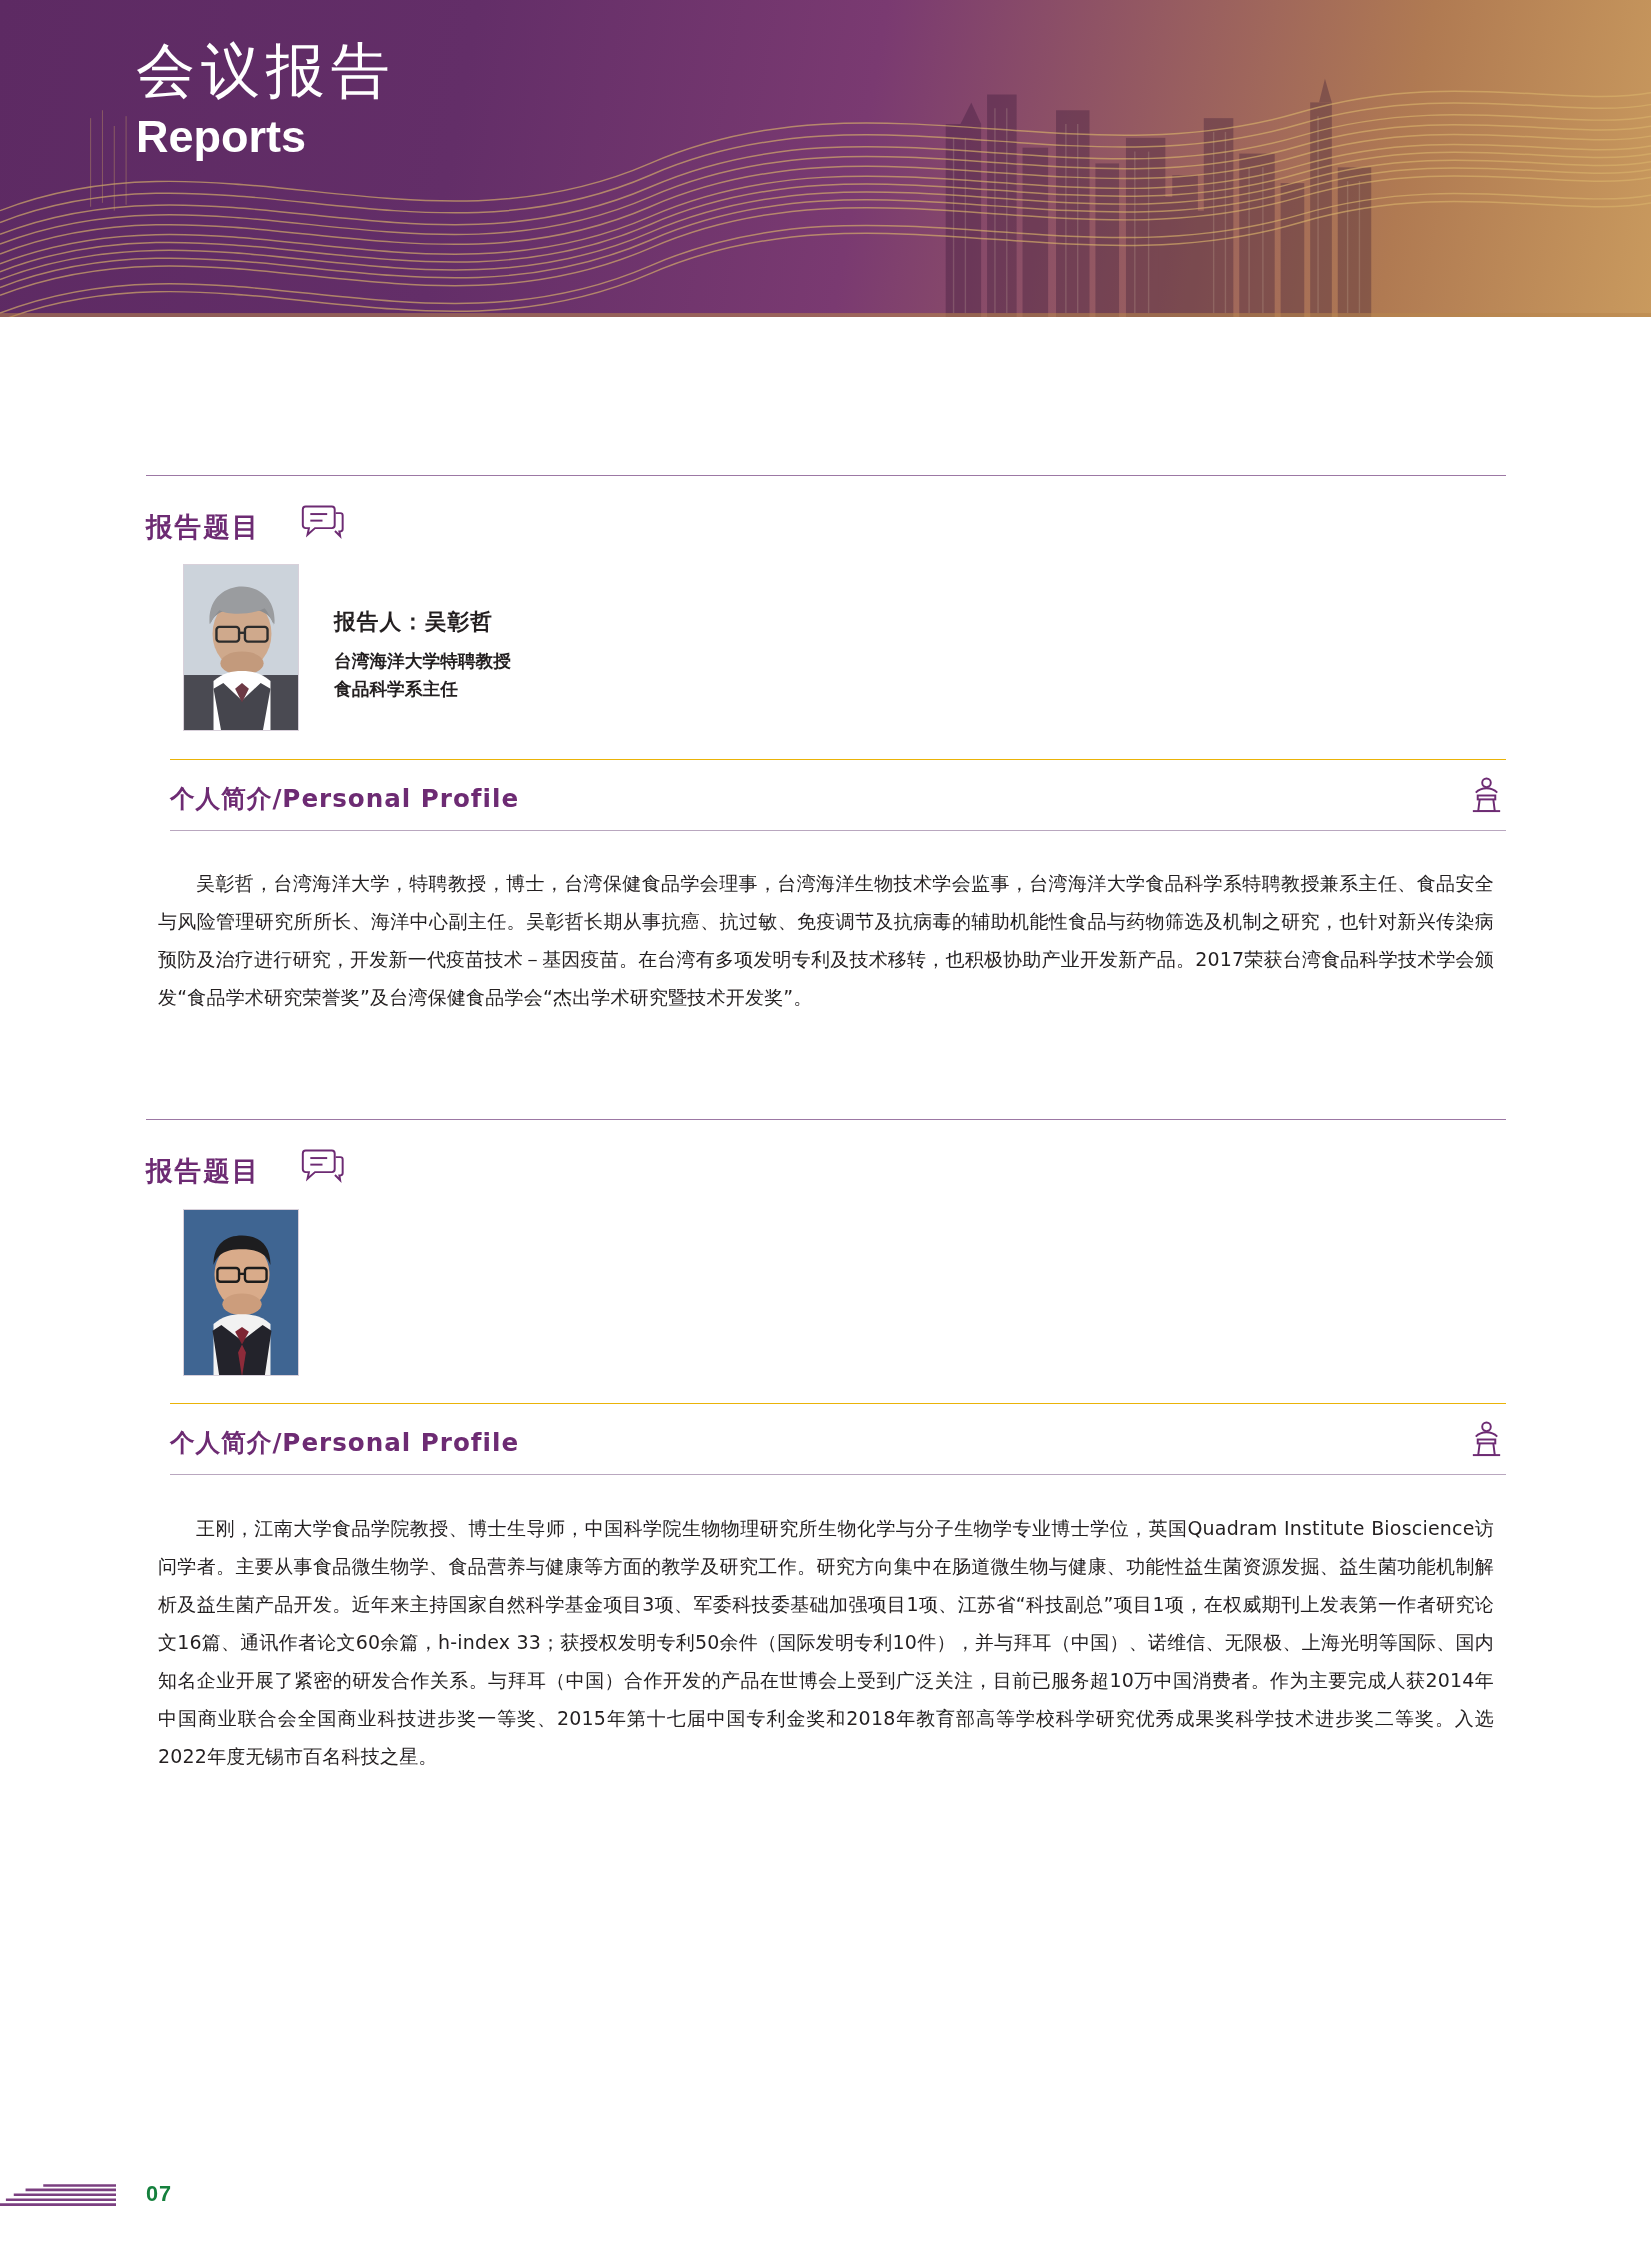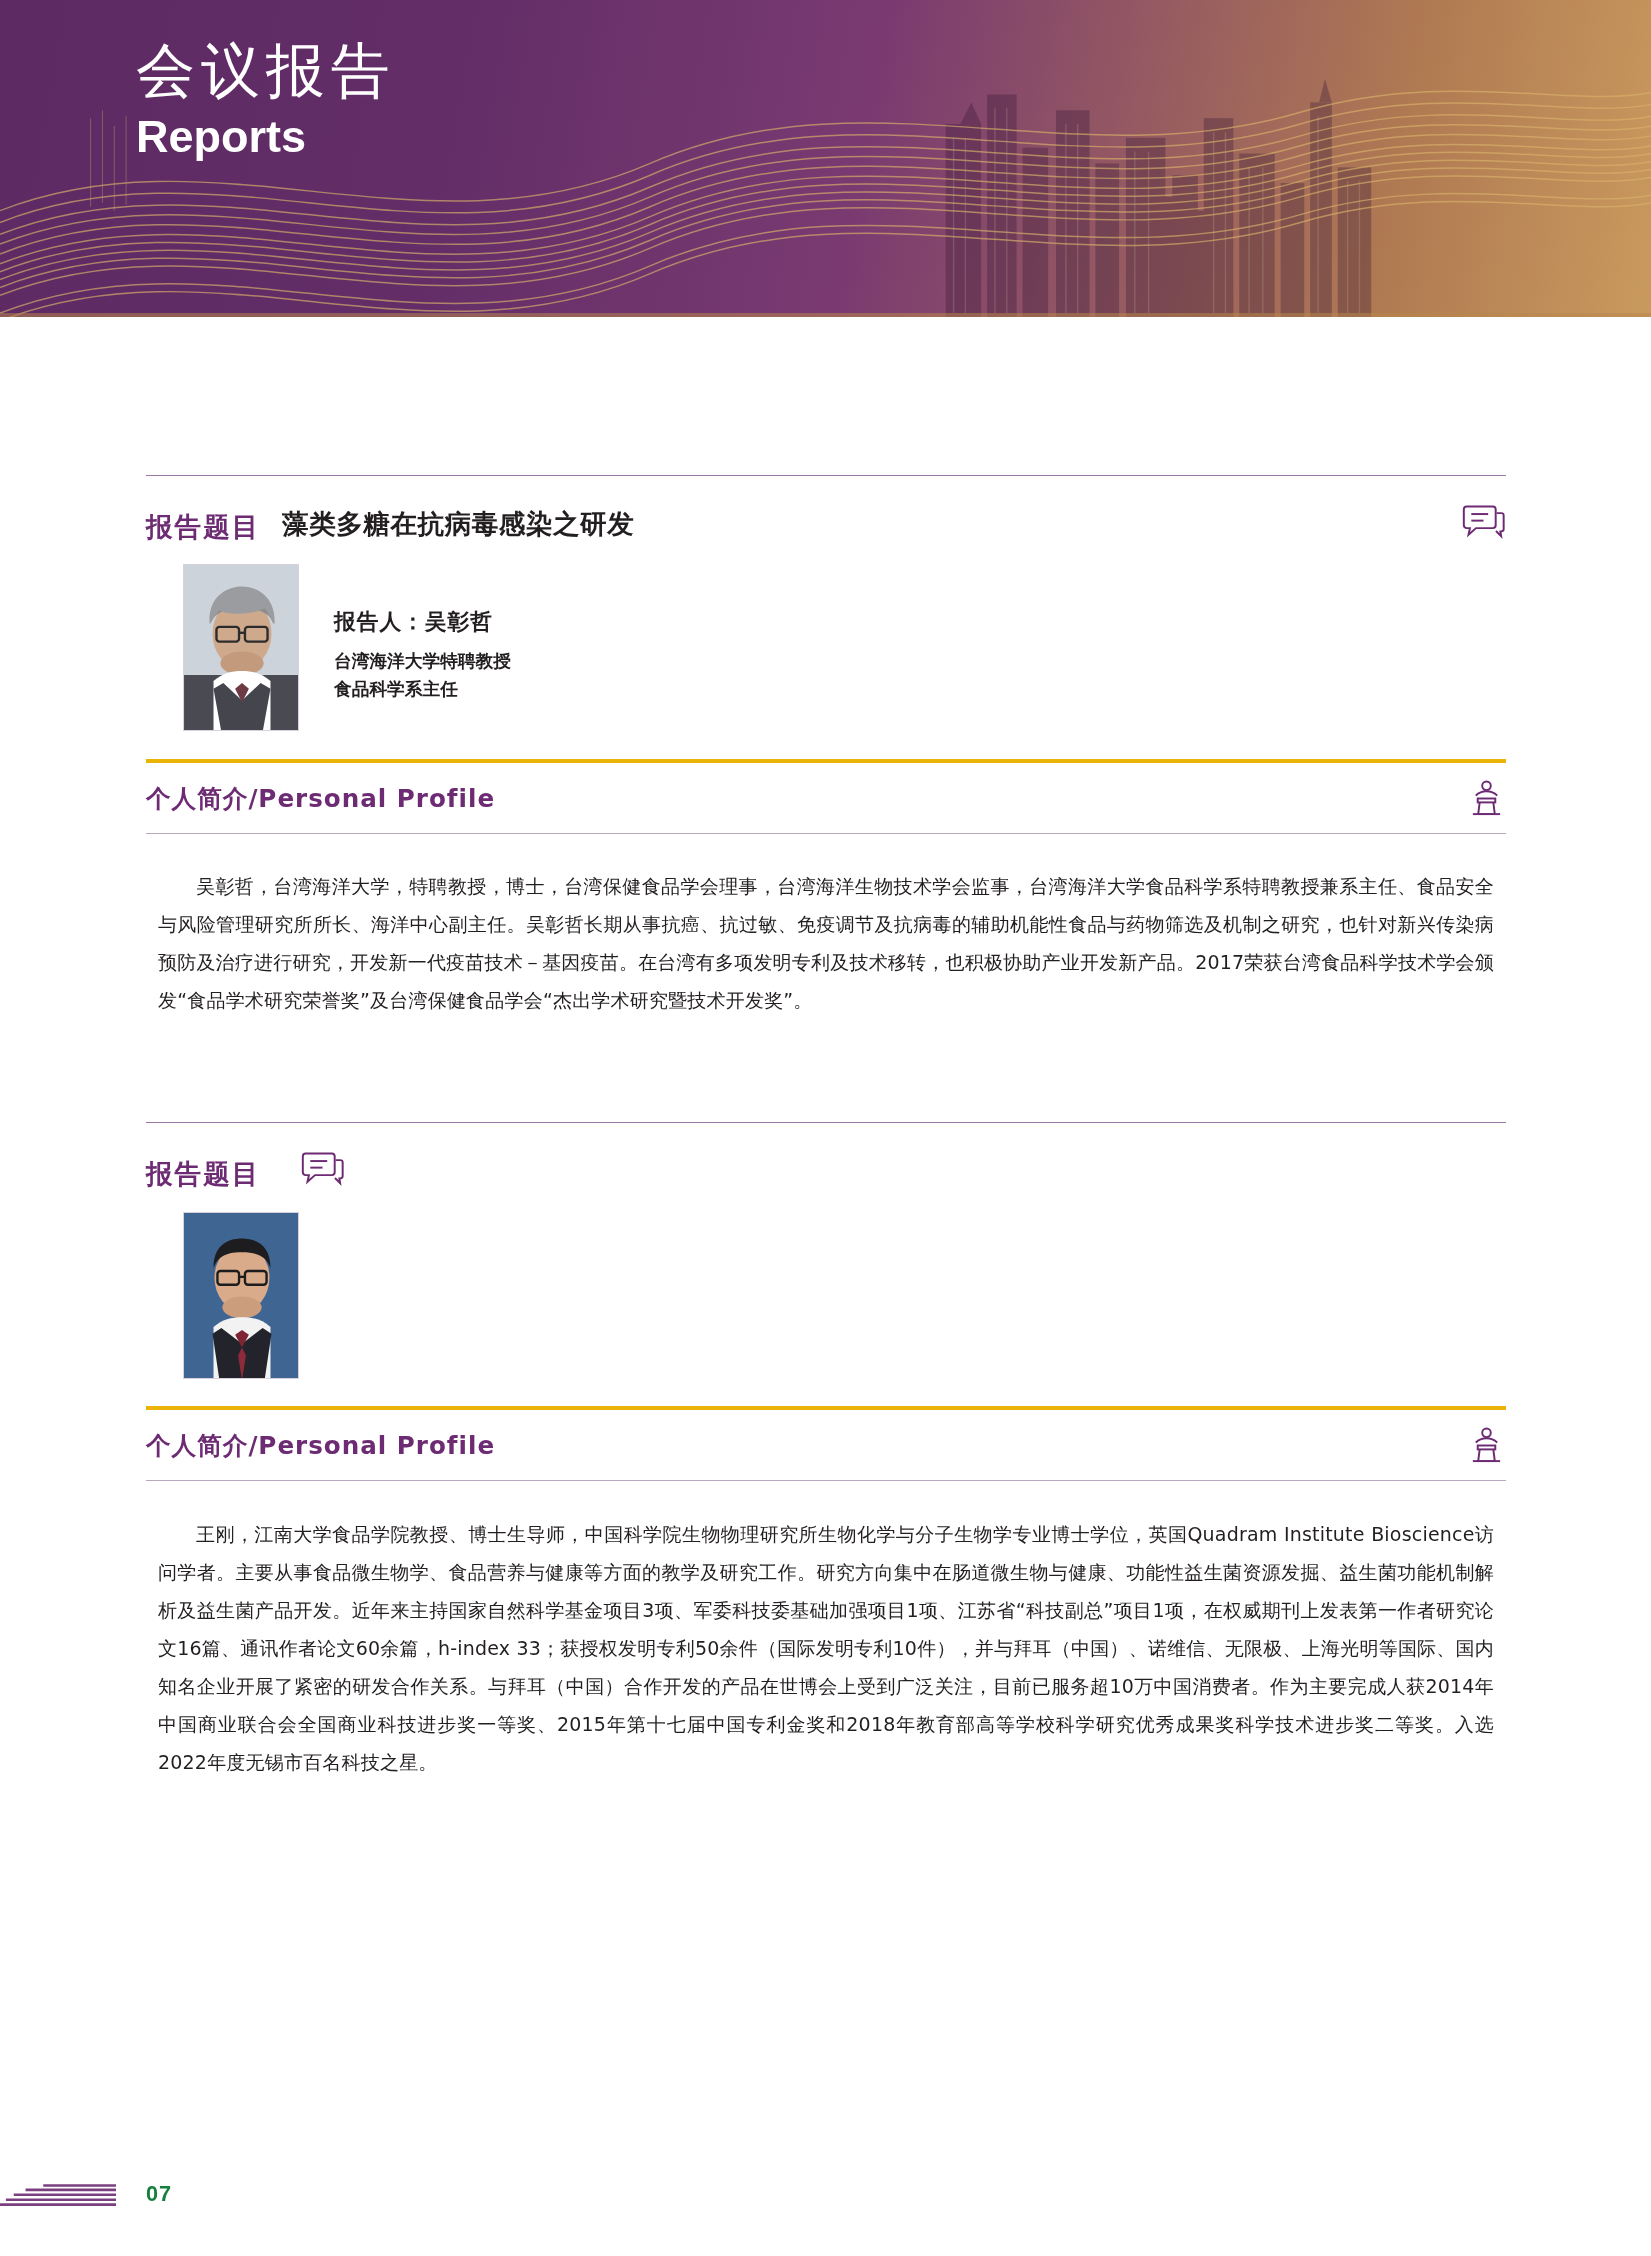--- a/index.html
+++ b/index.html
@@ -128,24 +128,25 @@
     font-size: 17.7px;
     font-weight: bold;
     color: #231f20;
     margin-top: 10.8px;
     line-height: 1.6;
     font-family: "DejaVu Sans", sans-serif;
   }
 
   .profile-head {
     display: flex;
-    align-items: center;
-    border-top: 4px solid #eab308;
+    align-items: flex-end;
+    border-top: 1px solid #eab308;
     border-bottom: 1px solid #b9a7bf;
     padding: 15.8px 0 14.8px 0;
+    margin-left: 24px;
   }
   .profile-head-label {
     flex: 1 1 auto;
     font-size: 24.6px;
     font-weight: bold;
     color: #6d2b73;
     letter-spacing: 1px;
     font-family: "DejaVu Sans", sans-serif;
   }
   .profile-head-icon {
@@ -271,23 +272,20 @@
 <div class="page-body">
 
   <div style="height:158px"></div>
 
   <div class="report-block">
 
     <div class="block-sep"></div>
 
     <div class="title-row">
       <div class="title-tag">报告题目</div>
-      <div class="title-text">
-        <div>藻类多糖在抗病毒感染之研发</div>
-      </div>
       <div class="title-icon">
         <svg viewBox="0 0 48 48" width="45" height="45">
           <path d="M6 7h28a3 3 0 0 1 3 3v17a3 3 0 0 1-3 3H16l-8 7 1.5-7H6a3 3 0 0 1-3-3V10a3 3 0 0 1 3-3z" fill="none" stroke="#6d2b73" stroke-width="2.1"></path>
           <line x1="11" y1="15" x2="29" y2="15" stroke="#6d2b73" stroke-width="2.1"></line>
           <line x1="11" y1="22" x2="24" y2="22" stroke="#6d2b73" stroke-width="2.1"></line>
           <path d="M38 14h5a2.5 2.5 0 0 1 2.5 2.5V31a2.5 2.5 0 0 1-2.5 2.5h-1l.8 5-5.5-5.5" fill="none" stroke="#6d2b73" stroke-width="2.1"></path>
         </svg>
       </div>
     </div>
 

